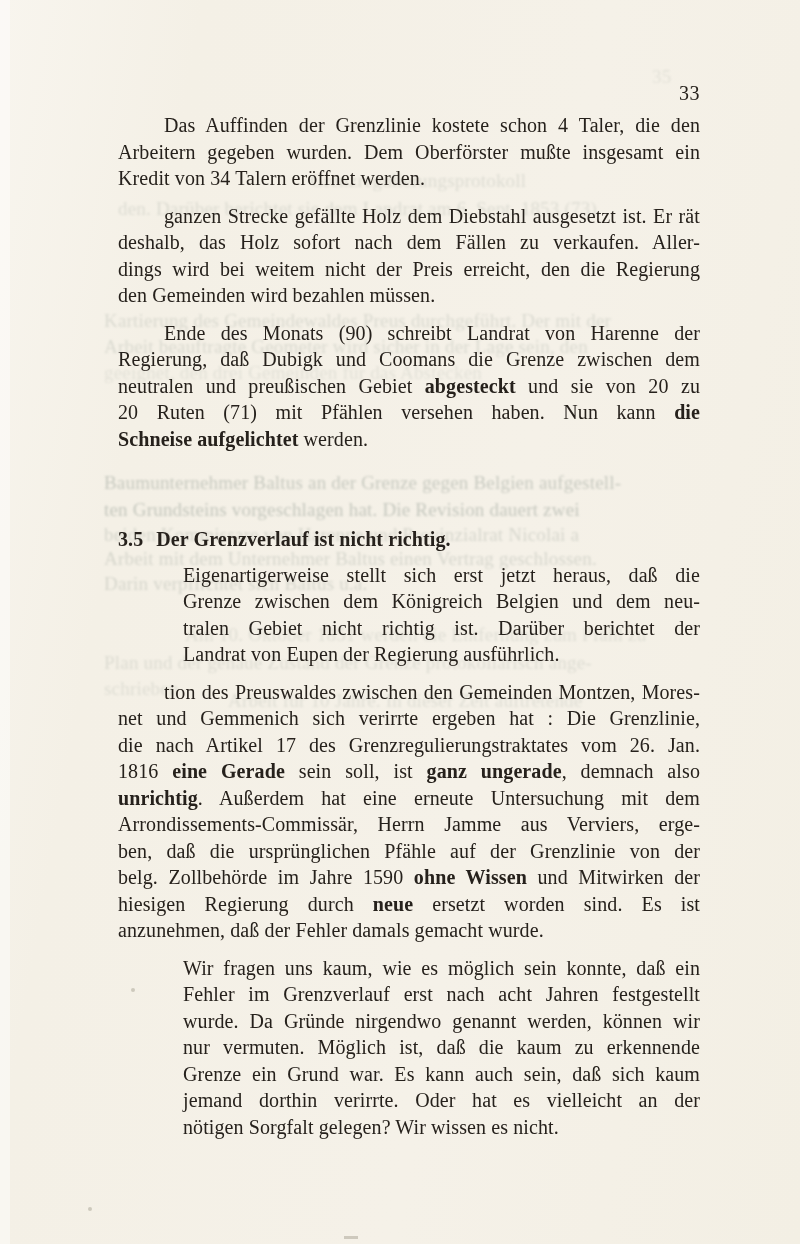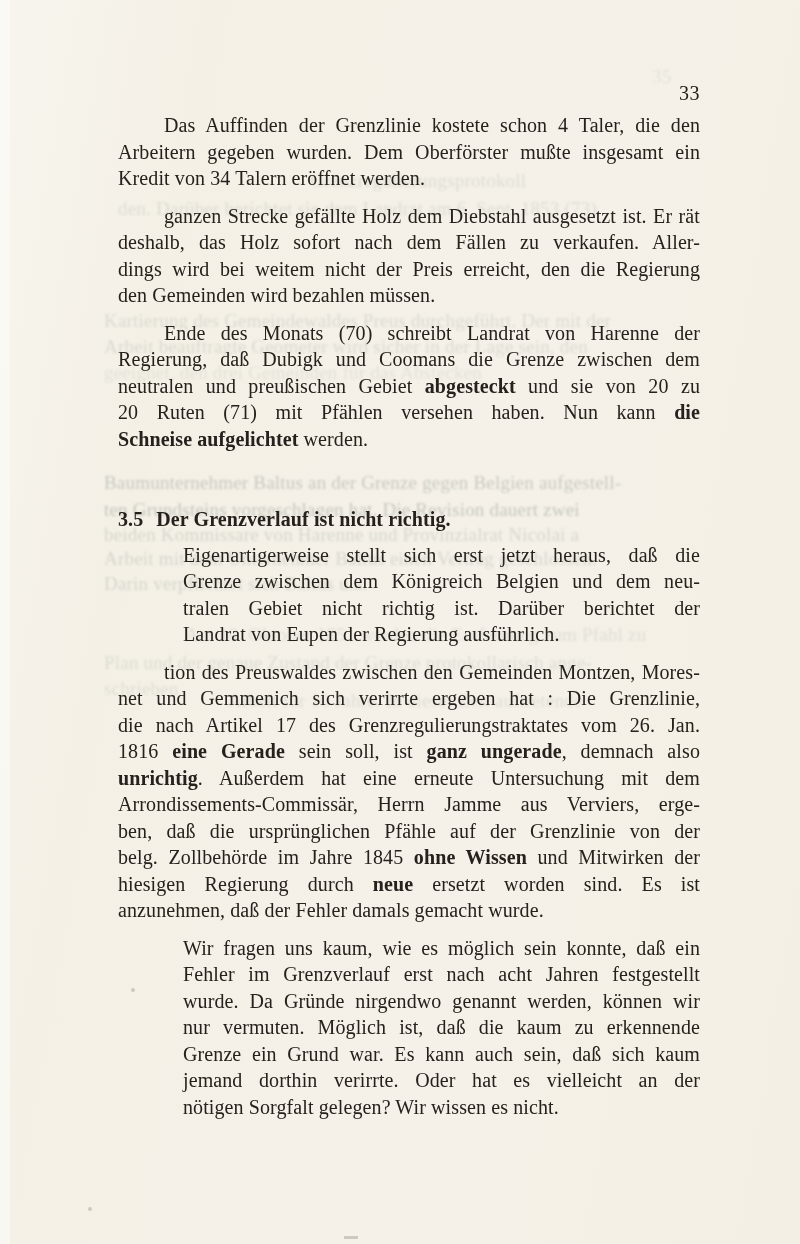--- a/index.html
+++ b/index.html
@@ -23,21 +23,21 @@
   .page-body {
     position: absolute; left: 118px; top: 112px; width: 582px;
   }
   .block { margin: 0 0 11px 0; font-size: 20px; line-height: 26.5px; letter-spacing: 0.1px; }
   .block:last-child { margin-bottom: 0; }
   .line { text-align: justify; text-align-last: justify; }
   .line.last { text-align-last: left; }
   .indent-first > .line:first-child { padding-left: 46px; }
   .indent-block { padding-left: 65px; }
   .b { font-weight: bold; }
-  .block-heading { margin-top: 54px; margin-bottom: 9px; font-weight: bold; }
+  .block-heading { margin-top: 74px; margin-bottom: 9px; font-weight: bold; }
   .block-heading .line { text-align: left; text-align-last: left; }
   .block-heading .run + .run { margin-left: 13px; }
   .ghost-layer { position: absolute; inset: 0; pointer-events: none; }
   .ghost {
     position: absolute;
     font-size: 19px; line-height: 26px;
     color: #7e8a80;
     filter: blur(1.2px);
     white-space: nowrap;
     letter-spacing: 0.2px;
@@ -76,21 +76,21 @@
         <div class="line"><span class="run">Arbeitern gegeben wurden. Dem Oberförster mußte insgesamt ein</span></div>
         <div class="line last"><span class="run">Kredit von 34 Talern eröffnet werden.</span></div>
       </div>
       <div class="block block-paragraph indent-first">
         <div class="line"><span class="run">ganzen Strecke gefällte Holz dem Diebstahl ausgesetzt ist. Er rät</span></div>
         <div class="line"><span class="run">deshalb, das Holz sofort nach dem Fällen zu verkaufen. Aller-</span></div>
         <div class="line"><span class="run">dings wird bei weitem nicht der Preis erreicht, den die Regierung</span></div>
         <div class="line last"><span class="run">den Gemeinden wird bezahlen müssen.</span></div>
       </div>
       <div class="block block-paragraph indent-first">
-        <div class="line"><span class="run">Ende des Monats (70) schreibt Landrat von Harenne der</span></div>
+        <div class="line"><span class="run">Ende des Monats (90) schreibt Landrat von Harenne der</span></div>
         <div class="line"><span class="run">Regierung, daß Dubigk und Coomans die Grenze zwischen dem</span></div>
         <div class="line"><span class="run">neutralen und preußischen Gebiet </span><span class="run b">abgesteckt</span><span class="run"> und sie von 20 zu</span></div>
         <div class="line"><span class="run">20 Ruten (71) mit Pfählen versehen haben. Nun kann </span><span class="run b">die</span></div>
         <div class="line last"><span class="run b">Schneise aufgelichtet</span><span class="run"> werden.</span></div>
       </div>
       <div class="block block-heading">
         <div class="line last"><span class="run b">3.5</span><span class="run b">Der Grenzverlauf ist nicht richtig.</span></div>
       </div>
       <div class="block block-paragraph indent-block">
         <div class="line"><span class="run">Eigenartigerweise stellt sich erst jetzt heraus, daß die</span></div>
@@ -99,21 +99,21 @@
         <div class="line last"><span class="run">Landrat von Eupen der Regierung ausführlich.</span></div>
       </div>
       <div class="block block-paragraph indent-first">
         <div class="line"><span class="run">tion des Preuswaldes zwischen den Gemeinden Montzen, Mores-</span></div>
         <div class="line"><span class="run">net und Gemmenich sich verirrte ergeben hat : Die Grenzlinie,</span></div>
         <div class="line"><span class="run">die nach Artikel 17 des Grenzregulierungstraktates vom 26. Jan.</span></div>
         <div class="line"><span class="run">1816 </span><span class="run b">eine Gerade</span><span class="run"> sein soll, ist </span><span class="run b">ganz ungerade</span><span class="run">, demnach also</span></div>
         <div class="line"><span class="run b">unrichtig</span><span class="run">. Außerdem hat eine erneute Untersuchung mit dem</span></div>
         <div class="line"><span class="run">Arrondissements-Commissär, Herrn Jamme aus Verviers, erge-</span></div>
         <div class="line"><span class="run">ben, daß die ursprünglichen Pfähle auf der Grenzlinie von der</span></div>
-        <div class="line"><span class="run">belg. Zollbehörde im Jahre 1845 </span><span class="run b">ohne Wissen</span><span class="run"> und Mitwirken der</span></div>
+        <div class="line"><span class="run">belg. Zollbehörde im Jahre 1590 </span><span class="run b">ohne Wissen</span><span class="run"> und Mitwirken der</span></div>
         <div class="line"><span class="run">hiesigen Regierung durch </span><span class="run b">neue</span><span class="run"> ersetzt worden sind. Es ist</span></div>
         <div class="line last"><span class="run">anzunehmen, daß der Fehler damals gemacht wurde.</span></div>
       </div>
       <div class="block block-paragraph indent-block">
         <div class="line"><span class="run">Wir fragen uns kaum, wie es möglich sein konnte, daß ein</span></div>
         <div class="line"><span class="run">Fehler im Grenzverlauf erst nach acht Jahren festgestellt</span></div>
         <div class="line"><span class="run">wurde. Da Gründe nirgendwo genannt werden, können wir</span></div>
         <div class="line"><span class="run">nur vermuten. Möglich ist, daß die kaum zu erkennende</span></div>
         <div class="line"><span class="run">Grenze ein Grund war. Es kann auch sein, daß sich kaum</span></div>
         <div class="line"><span class="run">jemand dorthin verirrte. Oder hat es vielleicht an der</span></div>

